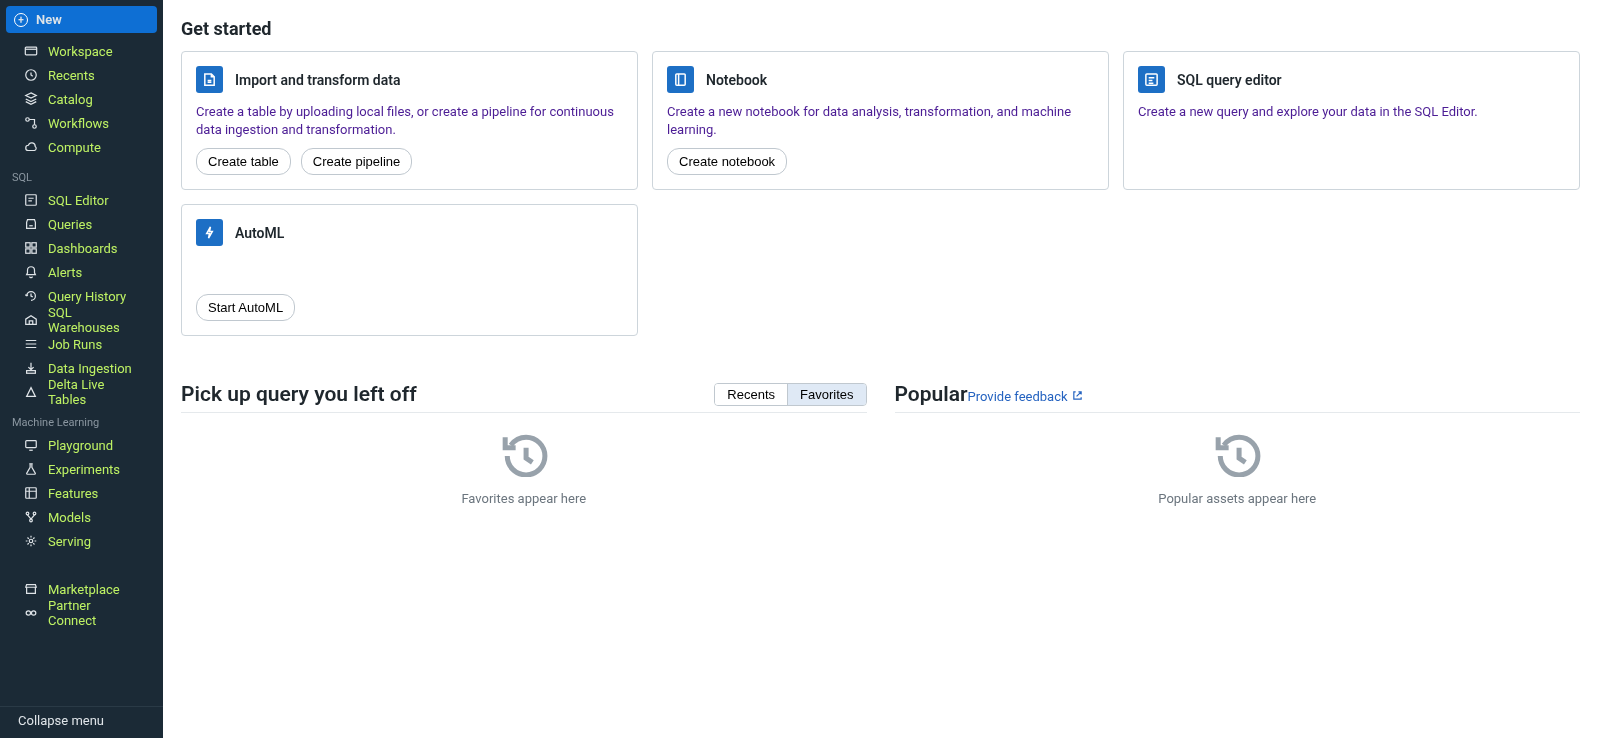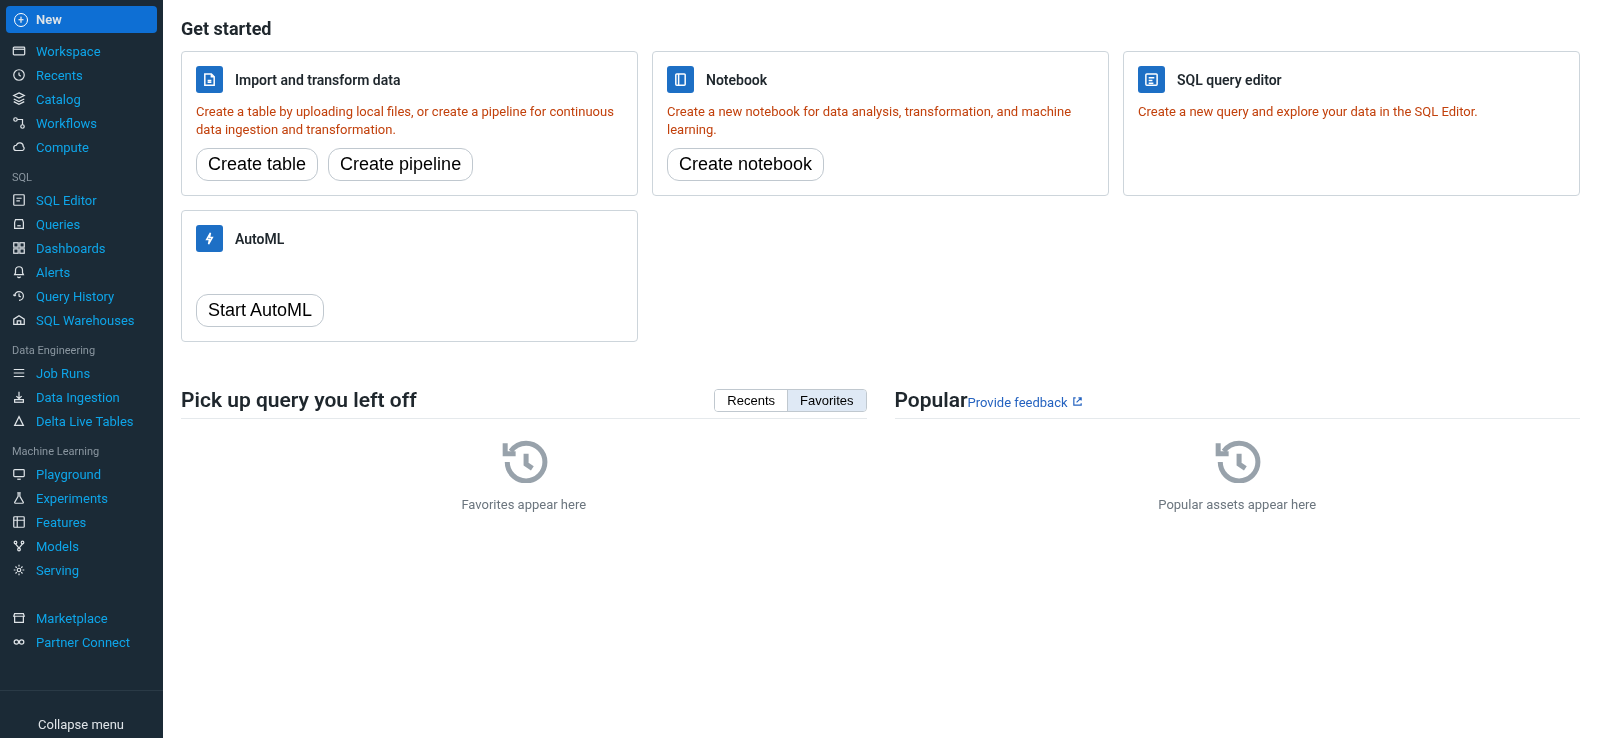--- a/index.html
+++ b/index.html
@@ -45,47 +45,47 @@
     line-height: 10px;
   }
   .nav-scroll {
     flex: 1;
     overflow-y: auto;
   }
   .nav-item {
     display: flex;
     align-items: center;
     gap: 10px;
-    padding: 4px 12px;
+    padding: 4px 24px;
     height: 24px;
     cursor: pointer;
-    color: #0ea5e9;
+    color: #bef264;
   }
   .nav-item .icon {
     width: 14px; height: 14px;
     display: inline-flex;
     align-items: center;
     justify-content: center;
     color: #dfe4e8;
   }
   .nav-item svg { width: 14px; height: 14px; stroke: #dfe4e8; fill: none; stroke-width: 1.4; }
   .nav-section-title {
     font-size: 11px;
     color: #8a96a0;
     padding: 12px 12px 4px 12px;
   }
   .nav-spacer { height: 24px; }
   .collapse-row {
     display: flex;
-    align-items: flex-end;
+    align-items: flex-start;
     gap: 10px;
-    padding: 6px 28px;
+    padding: 6px 8px;
     cursor: pointer;
     border-top: 1px solid #2a3a46;
-    height: 48px;
+    height: 32px;
   }
 
   
   .main {
     flex: 1;
     padding: 12px 20px 20px 18px;
     overflow-y: auto;
   }
   .main h1 {
     font-size: 18px;
@@ -114,28 +114,28 @@
   .card-icon {
     width: 27px; height: 27px;
     background: #1d6fc5;
     border-radius: 3px;
     display: flex;
     align-items: center;
     justify-content: center;
   }
   .card-icon svg { width: 15px; height: 15px; stroke: #fff; fill: none; stroke-width: 1.6; }
   .card-title { font-weight: 600; font-size: 14px; }
-  .card-desc { font-size: 13px; color: #c2410c; line-height: 1.35; }
+  .card-desc { font-size: 13px; color: #4c1d95; line-height: 1.35; }
   .card-actions { display: flex; gap: 10px; margin-top: auto; }
   .btn {
     border: 1px solid #c0c8cf;
     background: #fff;
     border-radius: 12px;
     padding: 5px 11px;
-    font-size: 18px;
+    font-size: 13px;
     cursor: pointer;
   }
 
   
   .two-col {
     display: grid;
     grid-template-columns: 1fr 1fr;
     gap: 28px;
     margin-top: 46px;
   }
@@ -291,21 +291,20 @@
     <div class="nav-item">
       <span class="icon">
           <svg viewBox="0 0 16 16">
             <path d="M2 7l6-4 6 4v6H2z"></path>
             <path d="M6 13V9h4v4"></path>
           </svg>
         </span>
       <span>SQL Warehouses</span>
     </div>
 
-    <div class="nav-section-title">Data Engineering</div>
     <div class="nav-item">
       <span class="icon">
           <svg viewBox="0 0 16 16">
             <path d="M2 4h12M2 8h12M2 12h12"></path>
           </svg>
         </span>
       <span>Job Runs</span>
     </div>
     <div class="nav-item">
       <span class="icon">

